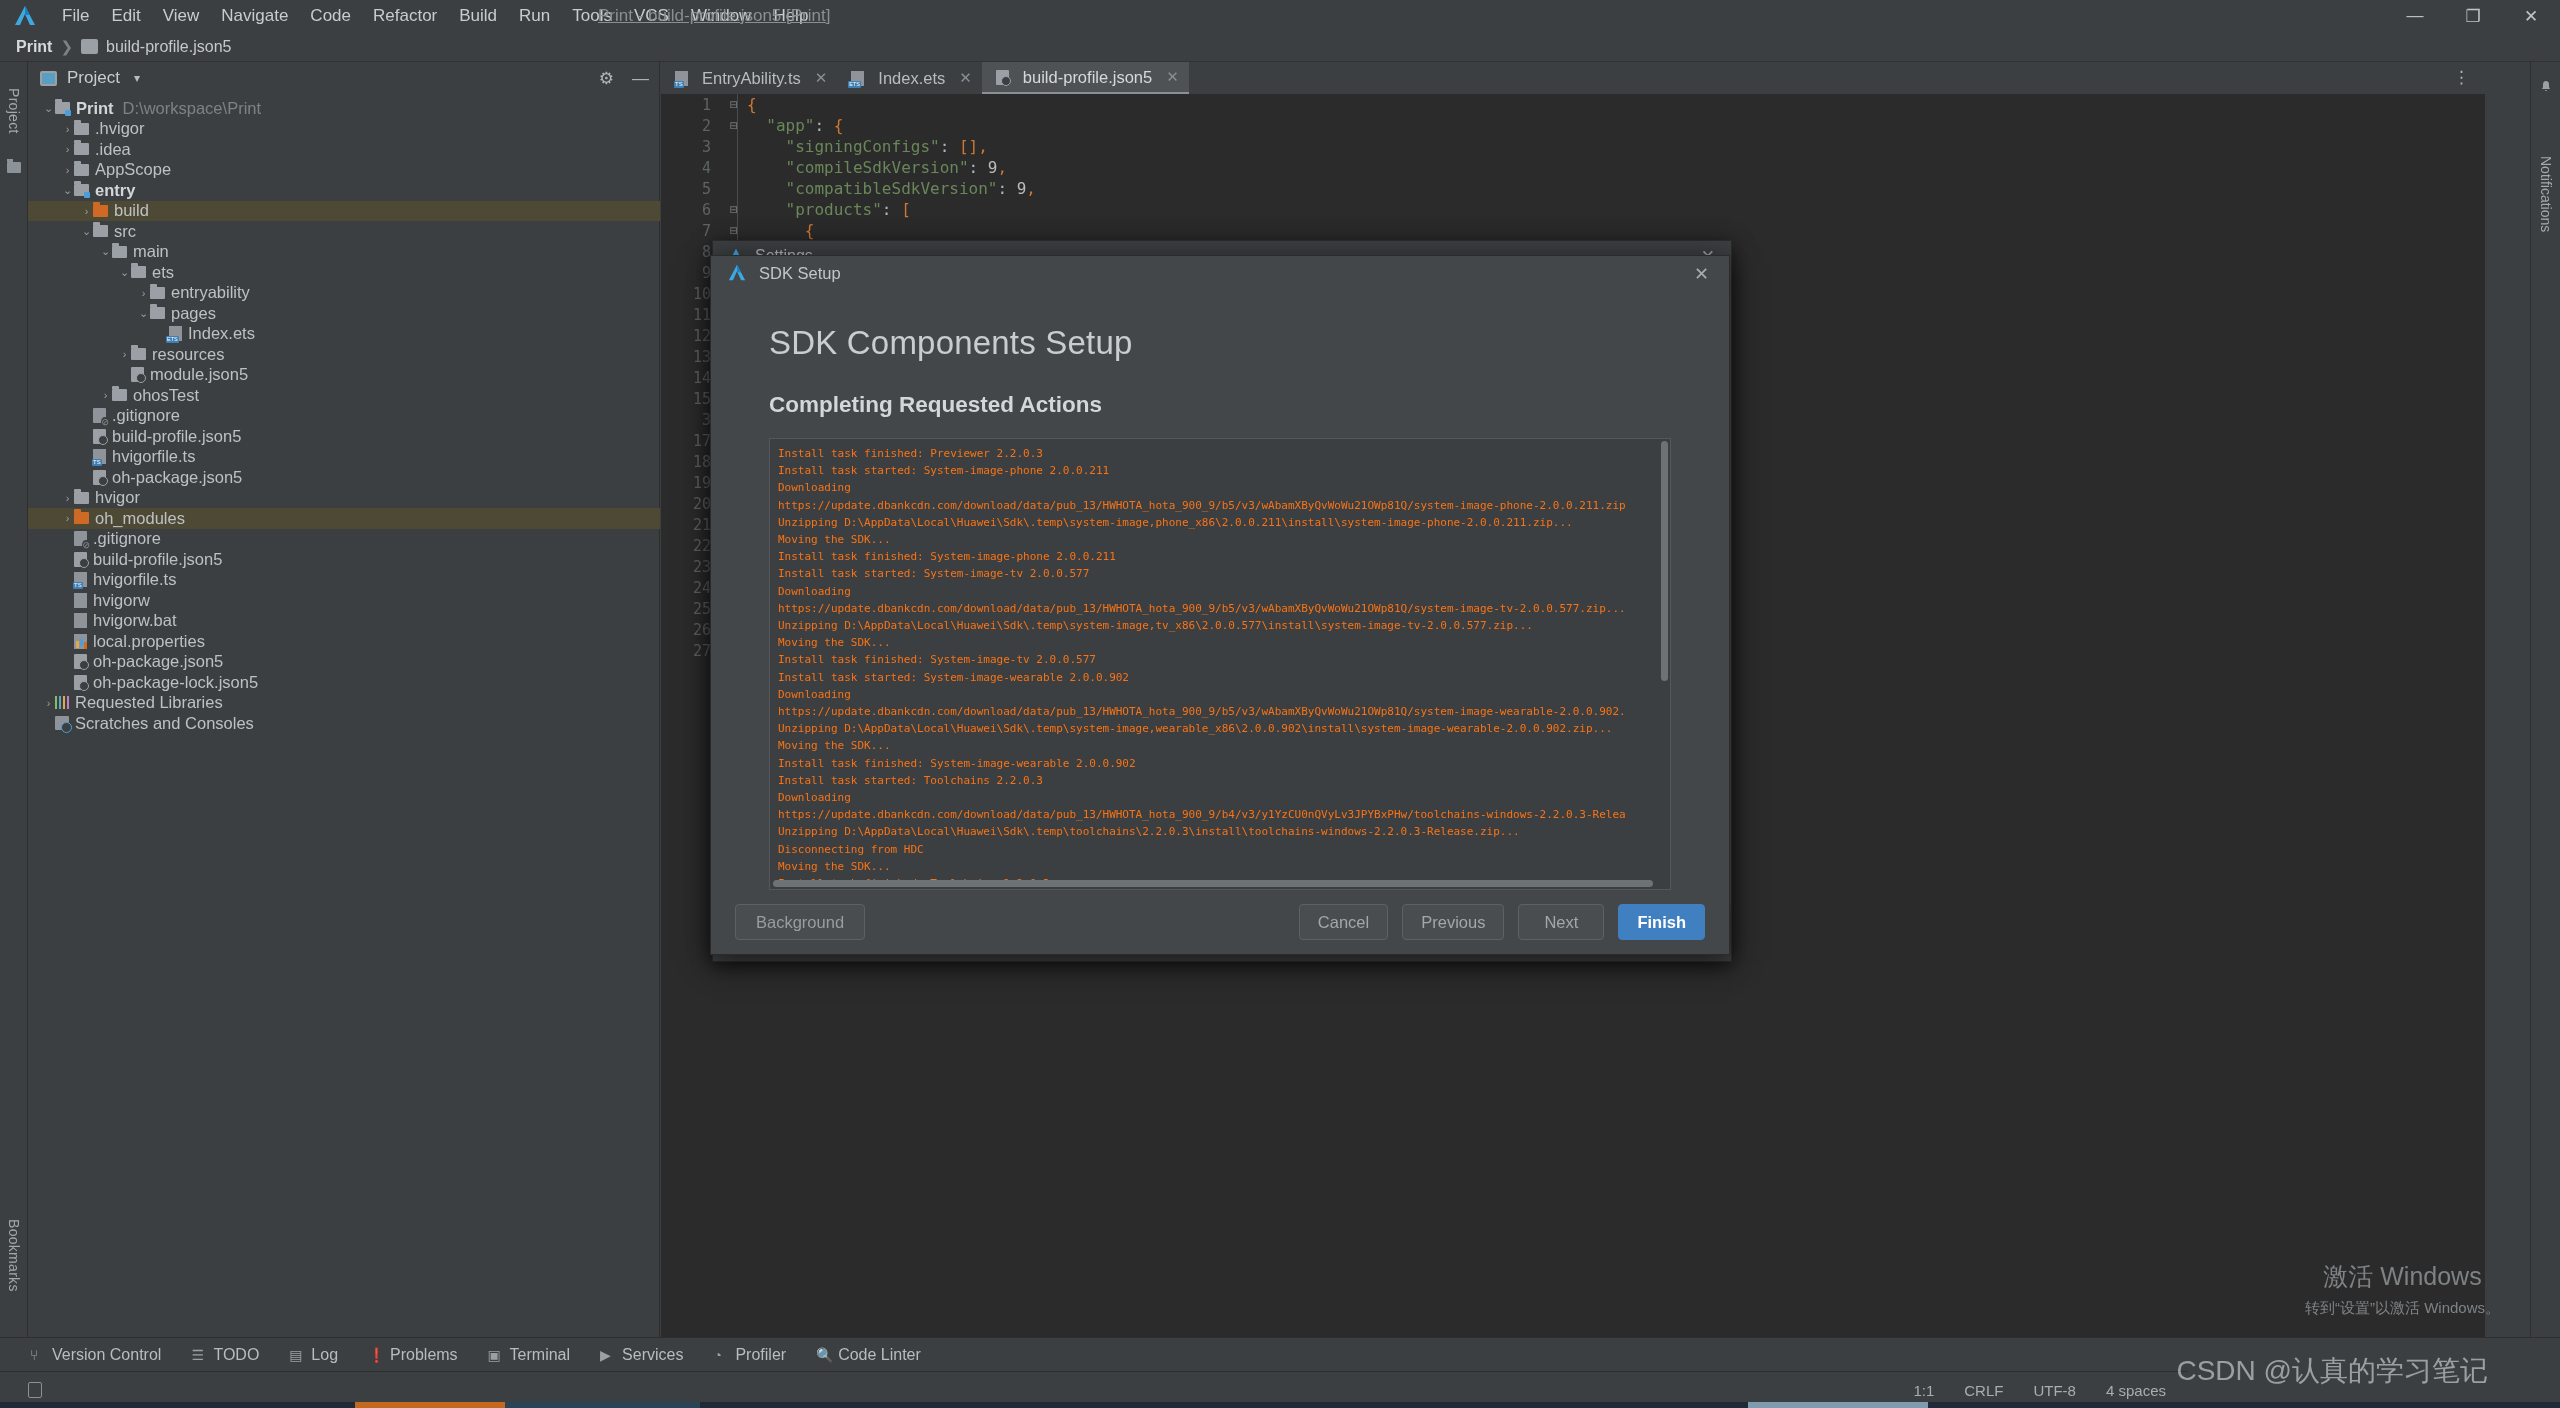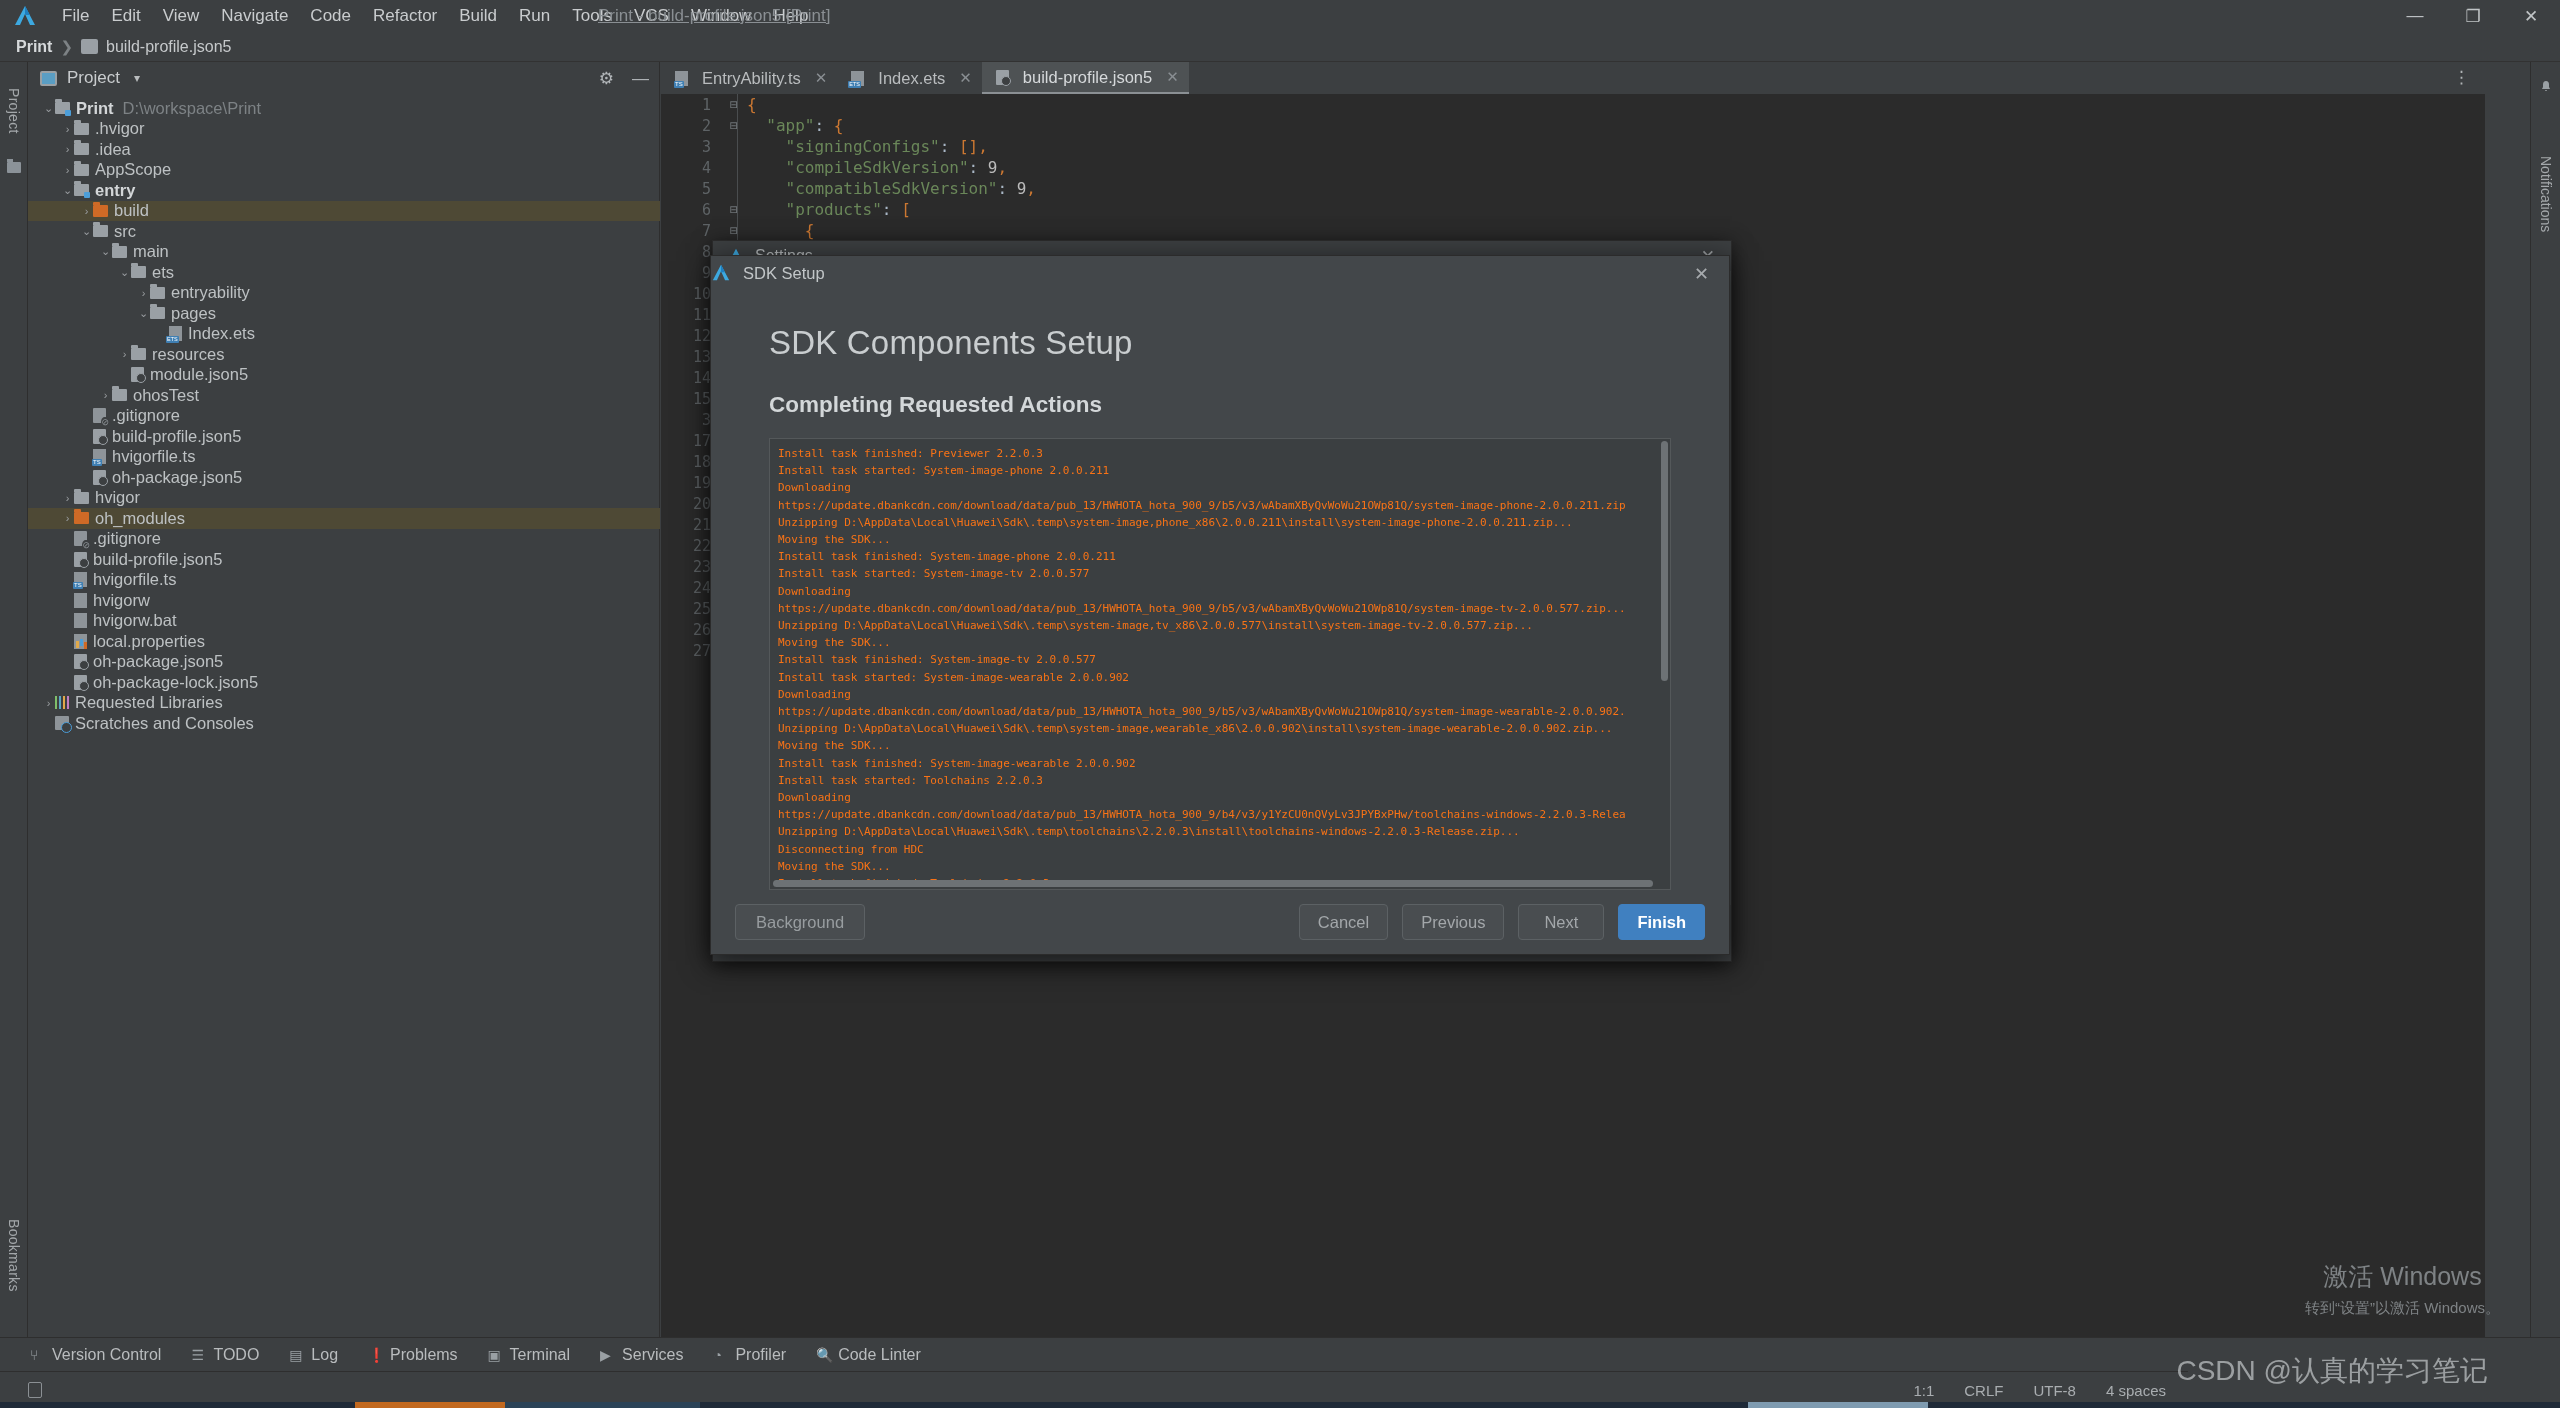--- a/index.html
+++ b/index.html
@@ -134,21 +134,21 @@
   .sbtn{ height:34px; min-width:96px; padding:0 16px; border:1px solid #5a5f61; border-radius:4px;
      background:#4a4e50; color:#a9adb0; font-size:16px; display:flex;align-items:center;justify-content:center;}
   .sbtn.primary{ background:#3f76b0; border-color:#3f76b0; color:#e8eef5; }
   #settings-dot{ position:absolute; left:30px; bottom:14px; width:18px;height:18px;border:2px solid #6f7477;border-radius:50%;}
 
   
   #sdk-dlg{
     position:absolute; left:710px; top:255px; width:1020px; height:700px;
     background:#43474a; border:1px solid #2b2b2b; box-shadow:0 6px 28px rgba(0,0,0,.65);
   }
-  #sdk-titlebar{ height:34px; display:flex; align-items:center; gap:12px; background:#43474a;}
+  #sdk-titlebar{ height:34px; display:flex; align-items:center; padding-left:16px; gap:12px; background:#43474a;}
   #sdk-title{ font-size:16.5px; color:#c2c6c8; }
   #sdk-close{ position:absolute; right:20px; top:7px; color:#a6aaad; font-size:18px; }
   #sdk-body{ position:absolute; left:0; top:34px; width:1018px; height:600px; background:#43474a; padding:0 58px;}
   #sdk-h1{ margin-top:34px; font-size:33px; color:#c9cdcf; font-weight:normal; letter-spacing:.2px;}
   #sdk-h2{ margin-top:30px; font-size:22.5px; color:#d3d7d9; font-weight:bold;}
   #sdk-loc-row{ margin-top:20px; display:flex; gap:18px; font-size:16px; color:#b6babc;}
   #logbox{ position:relative; margin-top:20px; width:902px; height:452px;
      background:#3b3f41; border:1px solid #54585a; overflow:hidden;}
   #logtext{ position:absolute; left:8px; top:6px; width:1140px;
      font-family:"DejaVu Sans Mono","Liberation Mono",monospace; font-size:11px;

